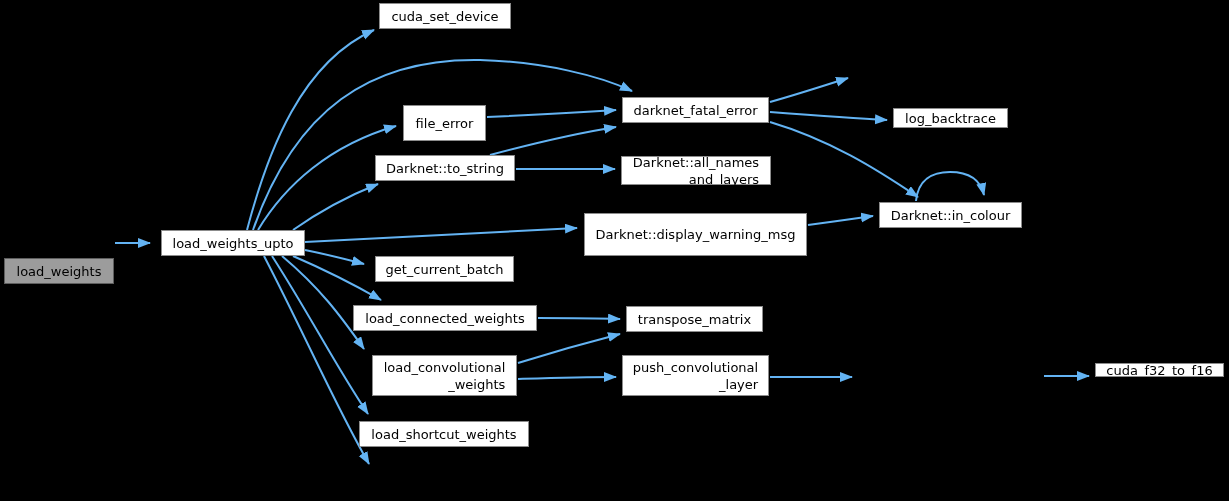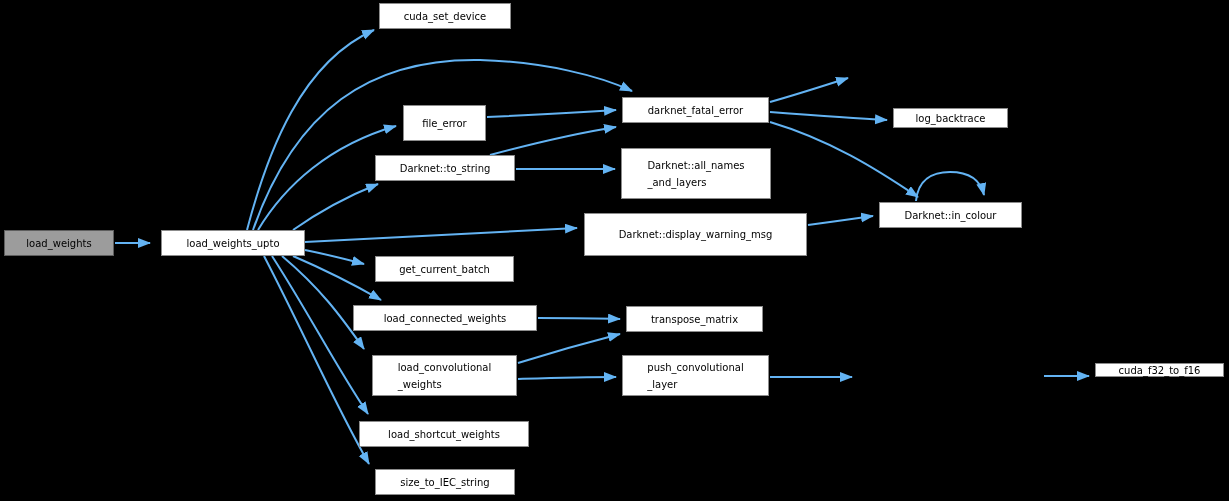--- a/index.html
+++ b/index.html
@@ -10,33 +10,34 @@
     font-family:"DejaVu Sans","Liberation Sans",sans-serif;
     overflow:hidden;
   }
   svg.edges{position:absolute;left:0;top:0;}
   .node{
     position:absolute;
     box-sizing:border-box;
     background:#ffffff;
     border:1.5px solid #8c8c8c;
     color:#000;
-    font-size:10px;
+    font-size:13px;
     line-height:17px;
     display:flex;
     align-items:center;
     justify-content:center;
-    text-align:left;
+    text-align:right;
     white-space:pre-line;
     cursor:pointer;
   }
   .node.current{
     background:#9c9c9c;
     border-color:#5e5e5e;
     cursor:default;
+    margin-top:28px;
   }
 </style>
 </head>
 <body>
 
 <div class="stage">
 
   <svg class="edges" width="1229" height="501" viewBox="0 0 1229 501">
     <defs>
       <marker id="arrow" markerUnits="userSpaceOnUse" markerWidth="14" markerHeight="11" refX="12" refY="5" orient="auto">
@@ -79,39 +80,38 @@
 
   <div class="node" style="left:403px;top:105px;width:83px;height:36px">file_error</div>
 
   <div class="node" style="left:622px;top:97px;width:147px;height:26px">darknet_fatal_error</div>
 
 
   <div class="node" style="left:893px;top:108px;width:115px;height:20px">log_backtrace</div>
 
   <div class="node" style="left:375px;top:155px;width:140px;height:26px">Darknet::to_string</div>
 
-  <div class="node" style="left:621px;top:148px;width:150px;height:51px">Darknet::all_names
+  <div class="node" style="left:621px;top:156px;width:150px;height:29px">Darknet::all_names
 _and_layers</div>
 
   <div class="node" style="left:584px;top:213px;width:223px;height:43px">Darknet::display_warning_msg</div>
 
   <div class="node" style="left:879px;top:202px;width:143px;height:26px">Darknet::in_colour</div>
 
   <div class="node" style="left:375px;top:256px;width:139px;height:26px">get_current_batch</div>
 
   <div class="node" style="left:353px;top:305px;width:184px;height:26px">load_connected_weights</div>
 
   <div class="node" style="left:626px;top:306px;width:137px;height:26px">transpose_matrix</div>
 
   <div class="node" style="left:372px;top:355px;width:145px;height:41px">load_convolutional
 _weights</div>
 
   <div class="node" style="left:622px;top:355px;width:147px;height:41px">push_convolutional
 _layer</div>
 
   <div class="node" style="left:359px;top:421px;width:170px;height:26px">load_shortcut_weights</div>
 
-  <div class="node" style="left:375px;top:469px;width:140px;height:26px">size_to_IEC_string</div>
 
 
   <div class="node" style="left:1095px;top:363px;width:129px;height:14px">cuda_f32_to_f16</div>
 
 </div>
 
 </body></html>

